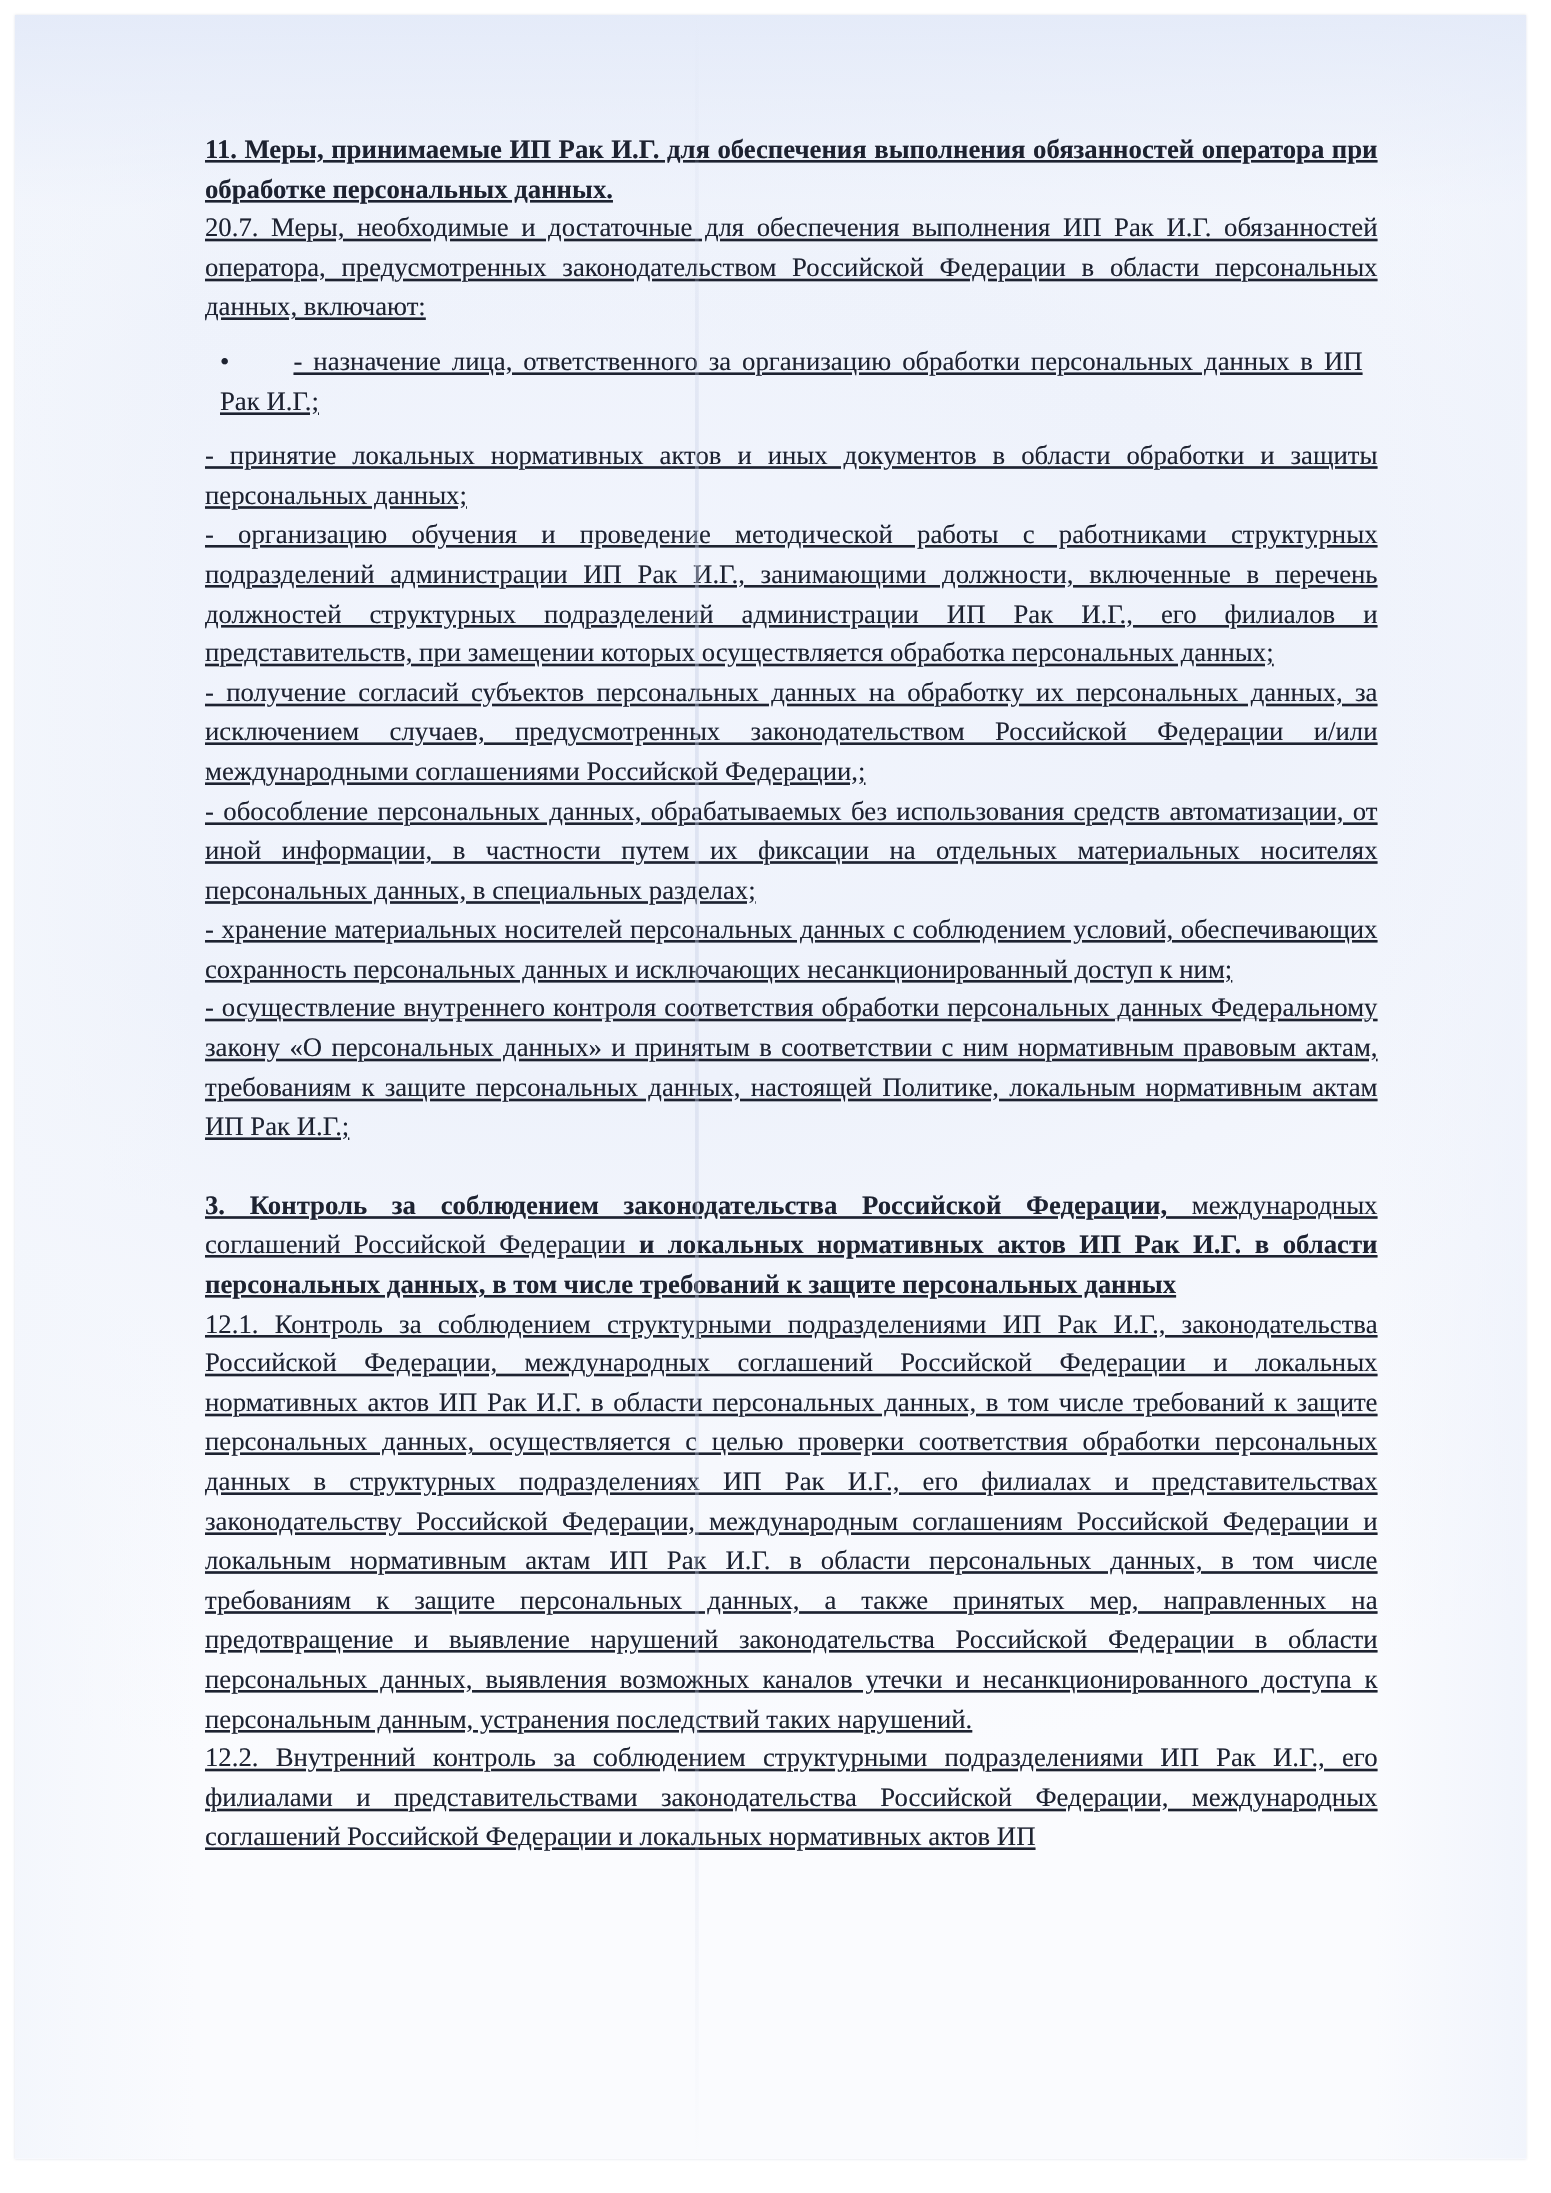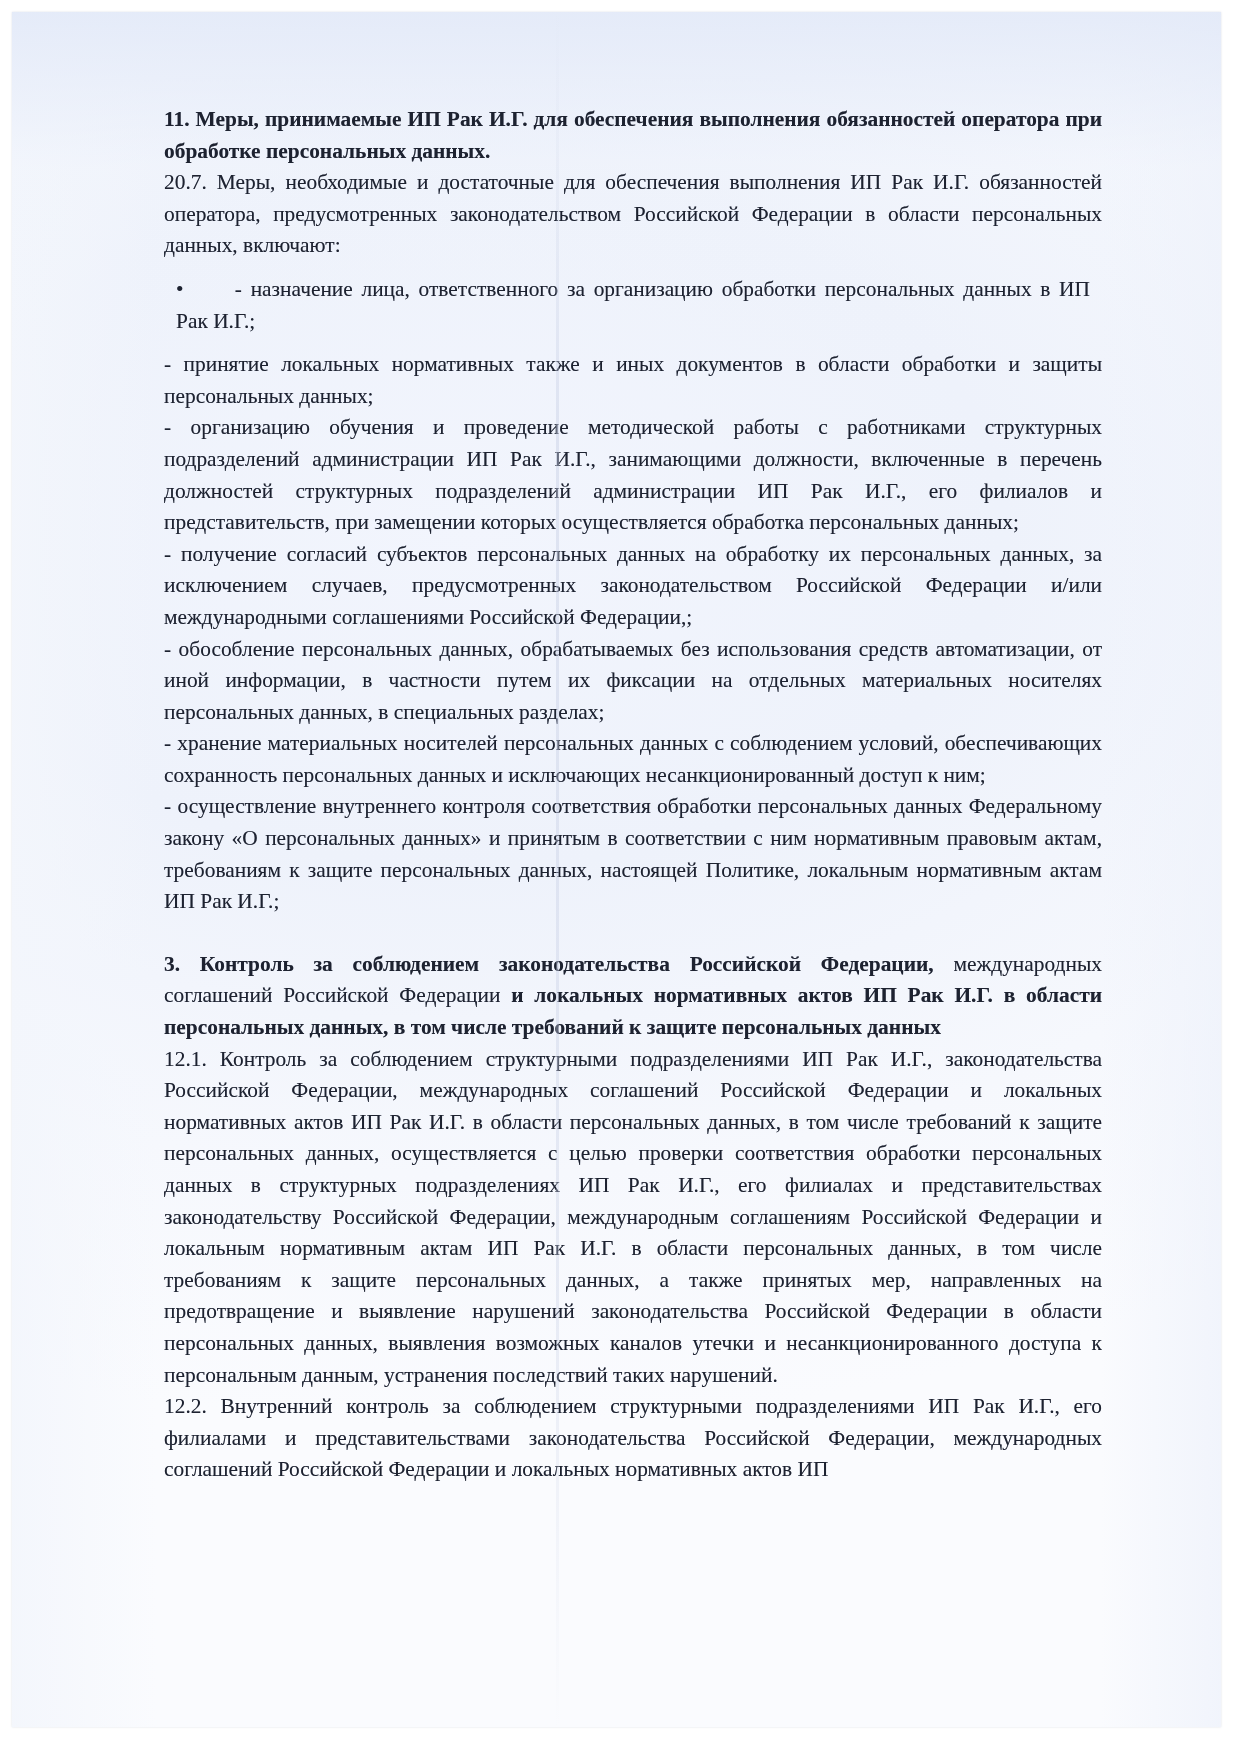--- a/index.html
+++ b/index.html
@@ -53,20 +53,21 @@
   #doc-body {
     position: absolute;
     left: 152px;
     top: 92px;
     width: 938px;
     color: #1d2230;
     font-size: 21.4px;
     line-height: 31.6px;
     text-align: justify;
     text-justify: inter-word;
+    text-decoration: underline;
     -webkit-font-smoothing: antialiased;
   }
 
   .para {
     margin: 0;
     text-align: justify;
     text-indent: 0;
     hyphens: none;
   }
   .para.bold {
@@ -107,21 +108,21 @@
 
 <div id="scan-page">
   <div id="doc-body">
 
     <p class="para bold">11. Меры, принимаемые ИП Рак И.Г. для обеспечения выполнения обязанностей оператора при обработке персональных данных.</p>
 
     <p class="para">20.7. Меры, необходимые и достаточные для обеспечения выполнения ИП Рак И.Г. обязанностей оператора, предусмотренных законодательством Российской Федерации в области персональных данных, включают:</p>
 
     <p class="bullet-row"><span class="bullet-dot">•</span><span class="bullet-spacer"></span><span>- назначение лица, ответственного за организацию обработки персональных данных в ИП Рак И.Г.;</span></p>
 
-    <p class="para">- принятие локальных нормативных также и иных документов в области обработки и защиты персональных данных;</p>
+    <p class="para">- принятие локальных нормативных актов и иных документов в области обработки и защиты персональных данных;</p>
 
     <p class="para">- организацию обучения и проведение методической работы с работниками структурных подразделений администрации ИП Рак И.Г., занимающими должности, включенные в перечень должностей структурных подразделений администрации ИП Рак И.Г., его филиалов и представительств, при замещении которых осуществляется обработка персональных данных;</p>
 
     <p class="para">- получение согласий субъектов персональных данных на обработку их персональных данных, за исключением случаев, предусмотренных законодательством Российской Федерации и/или международными соглашениями Российской Федерации,;</p>
 
     <p class="para">- обособление персональных данных, обрабатываемых без использования средств автоматизации, от иной информации, в частности путем их фиксации на отдельных материальных носителях персональных данных, в специальных разделах;</p>
 
 
     <p class="para">- хранение материальных носителей персональных данных с соблюдением условий, обеспечивающих сохранность персональных данных и исключающих несанкционированный доступ к ним;</p>
 

